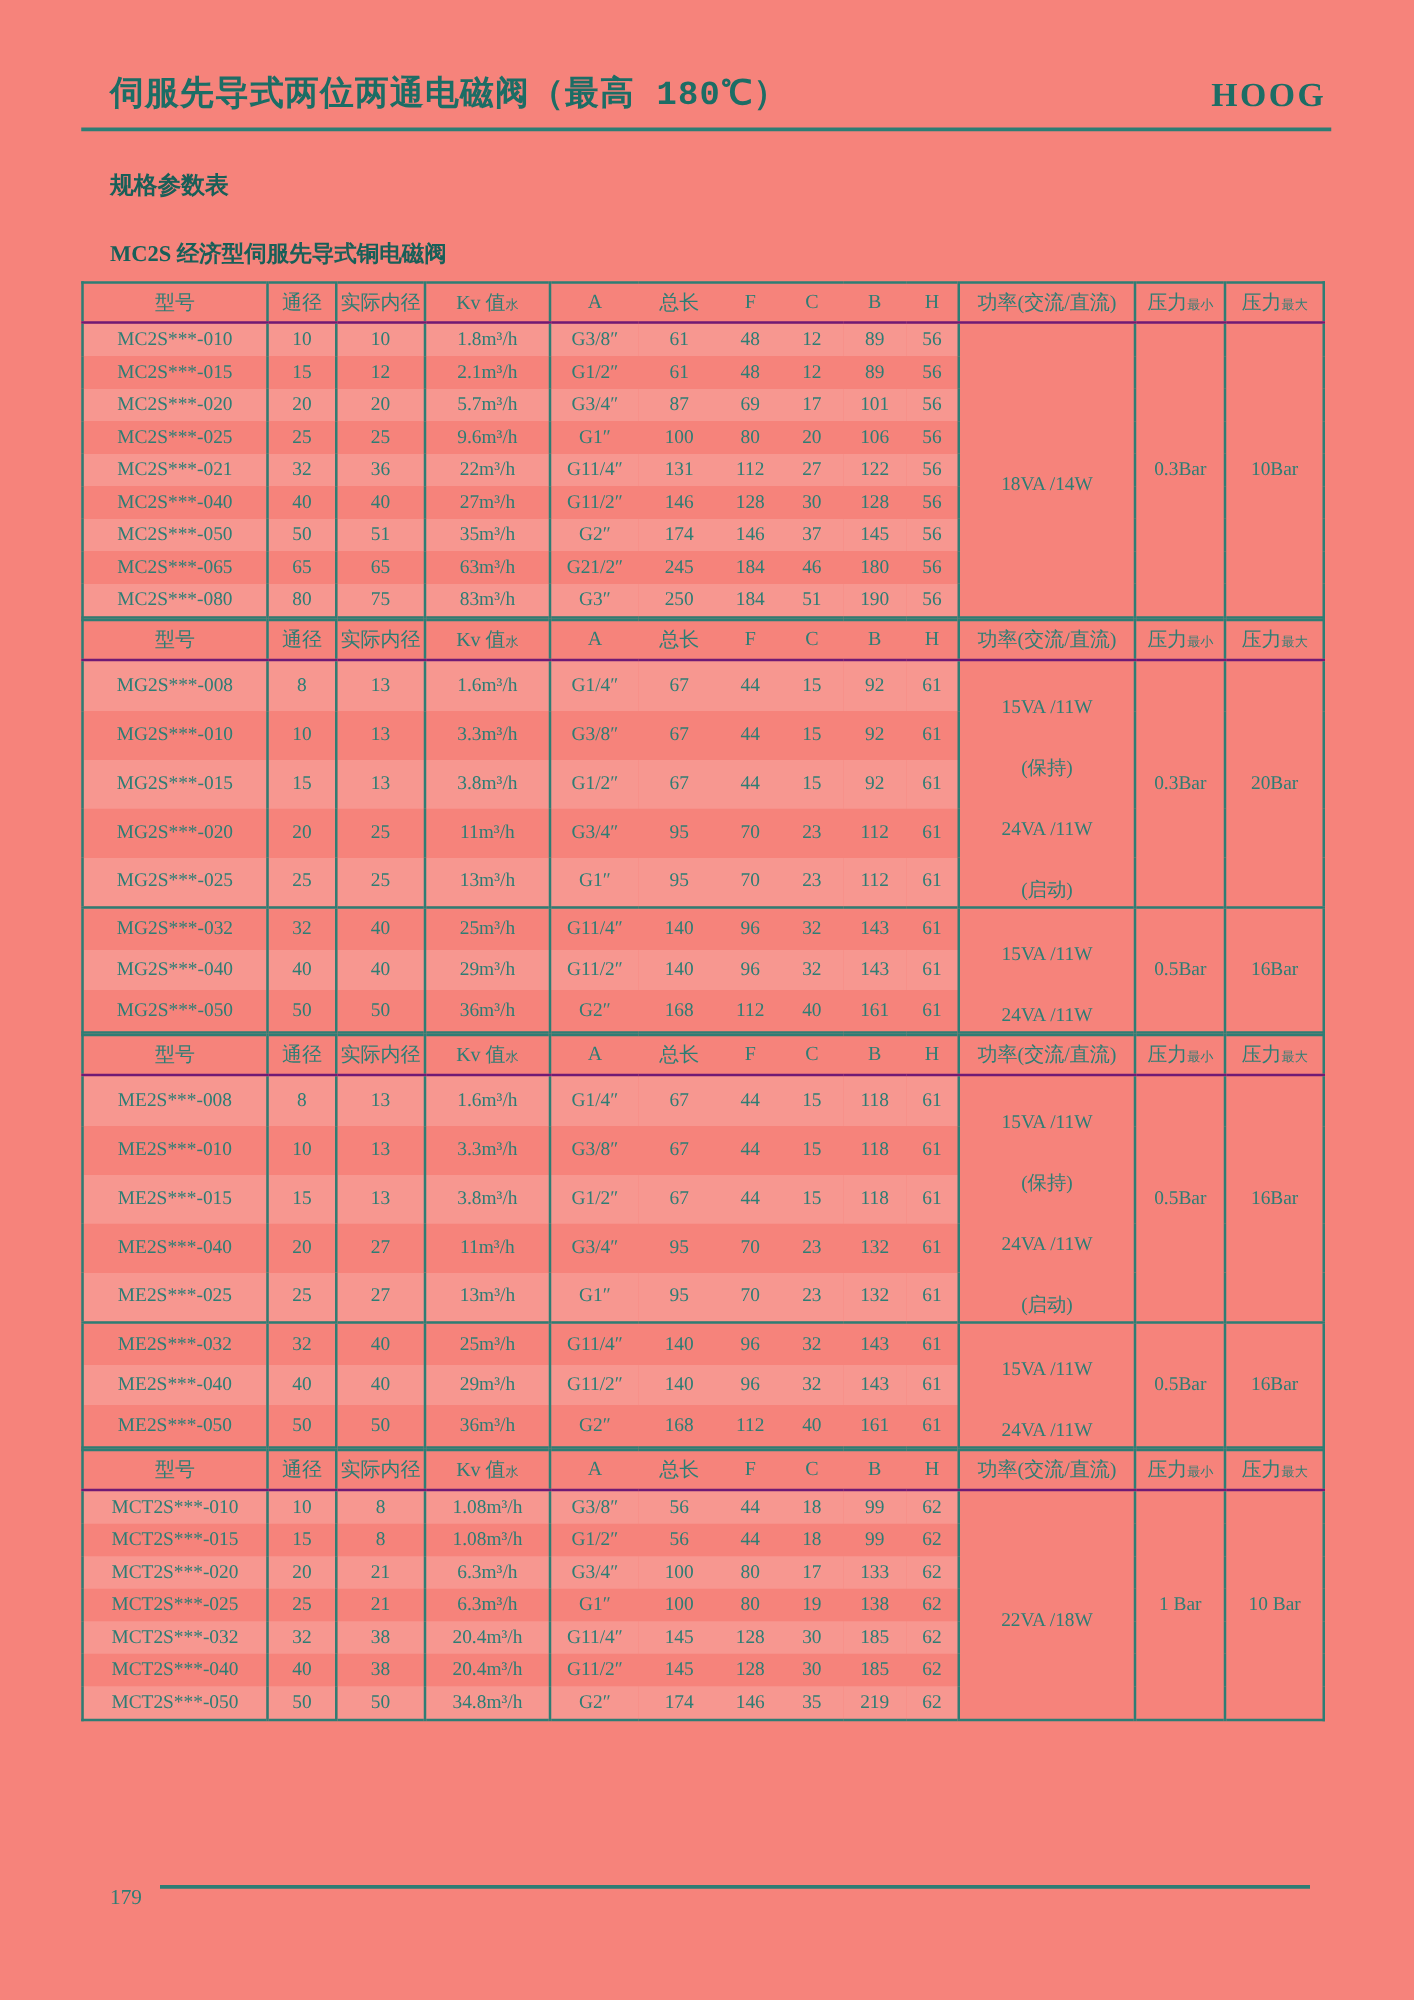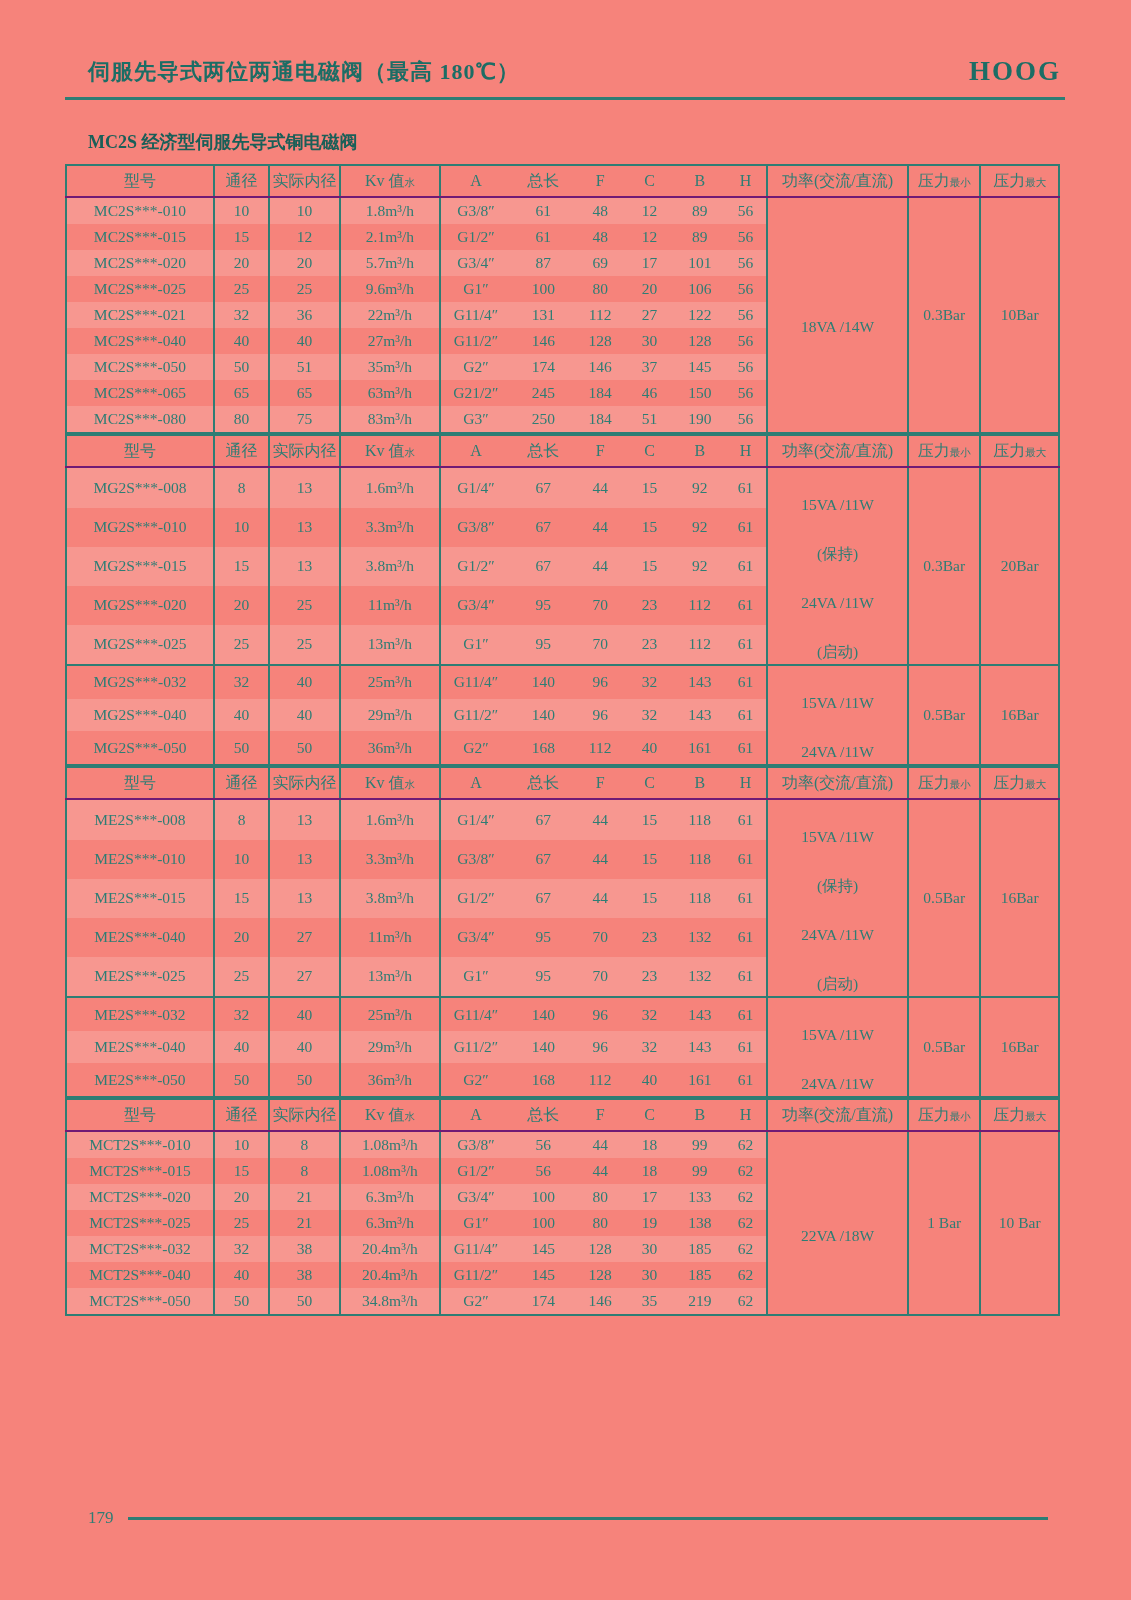--- a/index.html
+++ b/index.html
@@ -8,21 +8,21 @@
     background:#f6837b;
     font-family:"Liberation Serif", serif;
     color:#2e7d74;
     position:relative;
     overflow:hidden;
   }
   .page { padding:56px 66px 0 65px; }
 
   
   .hdr { display:flex; justify-content:space-between; align-items:flex-end; padding:0 4px 0 23px; }
-  .hdr-title { font-size:22px; font-weight:bold; color:#1c6d65; letter-spacing:1px; }
+  .hdr-title { font-size:27px; font-weight:bold; color:#1c6d65; letter-spacing:1px;font-family:Liberation Mono, monospace; }
   .hdr-brand { font-size:27px; font-weight:bold; color:#1c6d65; letter-spacing:2px; }
   .hdr-rule { height:3px; background:#2e7d74; margin-top:10px; }
 
   .section-heading { font-size:19px; font-weight:bold; color:#195f58; margin:30px 0 0 23px; }
 
   .tbl-title { font-size:18px; font-weight:bold; color:#195f58; margin:30px 0 10px 23px; }
   .tbl-title:first-of-type { margin-top:14px; }
 
   table.spec-table {
     border-collapse:collapse; table-layout:fixed;
@@ -39,35 +39,36 @@
   .bl { border-left:2px solid #2e7d74; }
   tr.stripe td { background:rgba(255,255,255,0.16); }
   tr.group-start td { border-top:2px solid #2e7d74; }
   td.merged { background:none !important; }
   .sub { font-size:10.5px; }
   .power-line { line-height:1.55;margin-top:25px; }
 
   
   .footer {
     position:absolute; left:88px; right:83px; top:1508px;
-    display:flex; align-items:center;
+    display:flex; align-items:flex-start;
   }
   .page-num { font-size:17px; color:#2e7d74; margin-right:14px; }
   .footer-line { flex:1; height:3px; background:#2e7d74; }
 </style>
 </head>
 <body>
 
 <div class="page">
   <div class="hdr">
     <span class="hdr-title">伺服先导式两位两通电磁阀（最高 180℃）</span>
     <span class="hdr-brand">HOOG</span>
   </div>
   <div class="hdr-rule"></div>
 
+  <div class="section-heading">规格参数表</div>
 
   <div class="tbl-title">MC2S 经济型伺服先导式铜电磁阀</div>
   <div id="tbl0">
       <table class="spec-table">
         <colgroup>
           <col style="width: 147px;">
           <col style="width: 55px;">
           <col style="width: 70px;">
           <col style="width: 100px;">
           <col style="width: 70px;">
@@ -189,21 +190,21 @@
           </tr>
           <tr>
             <td>MC2S***-065</td>
             <td class="bl">65</td>
             <td class="bl">65</td>
             <td class="bl">63m³/h</td>
             <td class="bl">G21/2″</td>
             <td>245</td>
             <td>184</td>
             <td>46</td>
-            <td>150</td>
+            <td>180</td>
             <td>56</td>
           </tr>
           <tr class="stripe">
             <td>MC2S***-080</td>
             <td class="bl">80</td>
             <td class="bl">75</td>
             <td class="bl">83m³/h</td>
             <td class="bl">G3″</td>
             <td>250</td>
             <td>184</td>

